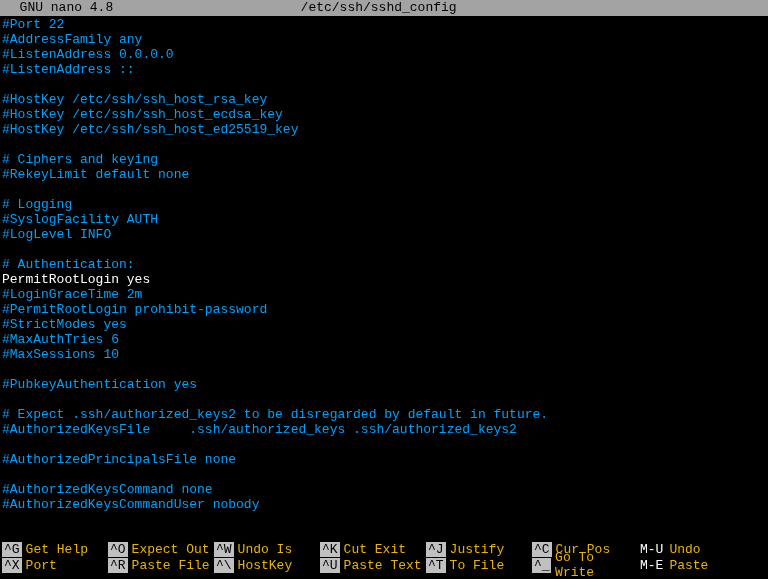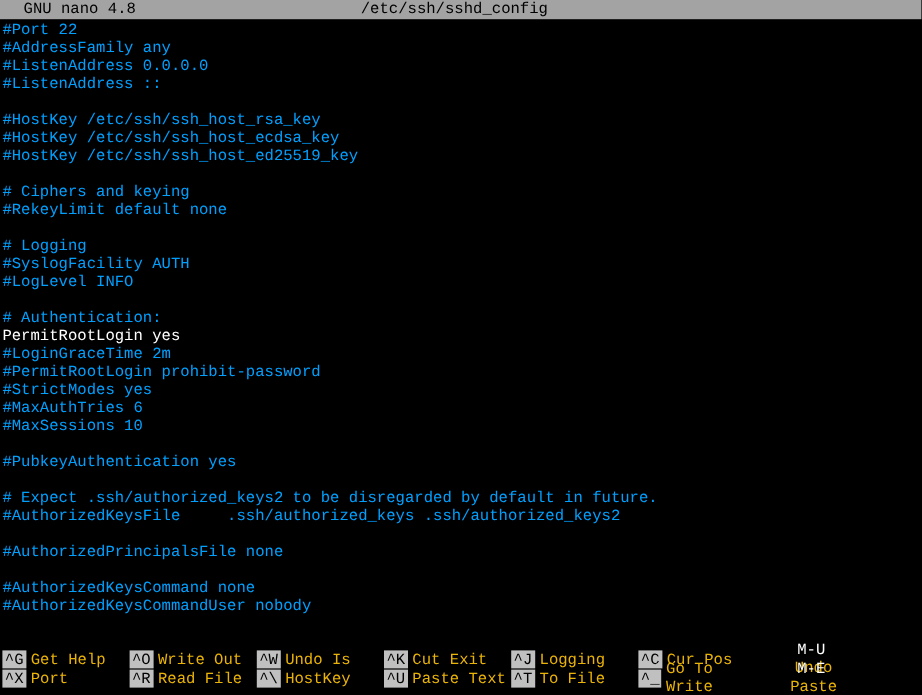--- a/index.html
+++ b/index.html
@@ -65,21 +65,20 @@
       align-items: center;
     }
     .shortcut {
       display: inline-flex;
       align-items: center;
       width: 106px;
       flex: 0 0 auto;
     }
     .shortcut.narrow {
       width: 80px;
-      flex-direction: column;
     }
     .key {
       background: #c0c0c0;
       color: #000;
       padding: 0 2px;
       margin-right: 4px;
       font-weight: normal;
       min-width: 18px;
       text-align: center;
     }
@@ -104,51 +103,51 @@
 <div class="editor" id="editor"><div class="comment">#Port 22</div><div class="comment">#AddressFamily any</div><div class="comment">#ListenAddress 0.0.0.0</div><div class="comment">#ListenAddress ::</div><div class="blank">&nbsp;</div><div class="comment">#HostKey /etc/ssh/ssh_host_rsa_key</div><div class="comment">#HostKey /etc/ssh/ssh_host_ecdsa_key</div><div class="comment">#HostKey /etc/ssh/ssh_host_ed25519_key</div><div class="blank">&nbsp;</div><div class="comment"># Ciphers and keying</div><div class="comment">#RekeyLimit default none</div><div class="blank">&nbsp;</div><div class="comment"># Logging</div><div class="comment">#SyslogFacility AUTH</div><div class="comment">#LogLevel INFO</div><div class="blank">&nbsp;</div><div class="comment"># Authentication:</div><div class="setting">PermitRootLogin yes</div><div class="comment">#LoginGraceTime 2m</div><div class="comment">#PermitRootLogin prohibit-password</div><div class="comment">#StrictModes yes</div><div class="comment">#MaxAuthTries 6</div><div class="comment">#MaxSessions 10</div><div class="blank">&nbsp;</div><div class="comment">#PubkeyAuthentication yes</div><div class="blank">&nbsp;</div><div class="comment"># Expect .ssh/authorized_keys2 to be disregarded by default in future.</div><div class="comment">#AuthorizedKeysFile     .ssh/authorized_keys .ssh/authorized_keys2</div><div class="blank">&nbsp;</div><div class="comment">#AuthorizedPrincipalsFile none</div><div class="blank">&nbsp;</div><div class="comment">#AuthorizedKeysCommand none</div><div class="comment">#AuthorizedKeysCommandUser nobody</div></div>
 
 <div class="bottom-bar">
   <div class="shortcut-row" id="row1">
       <span class="shortcut">
         <span class="key">^G</span>
         <span class="label">Get Help</span>
       </span>
       <span class="shortcut">
         <span class="key">^O</span>
-        <span class="label">Write Out</span>
+        <span class="label">Expect Out</span>
       </span>
       <span class="shortcut">
         <span class="key">^W</span>
         <span class="label">Undo Is</span>
       </span>
       <span class="shortcut">
         <span class="key">^K</span>
         <span class="label">Cut Exit</span>
       </span>
       <span class="shortcut">
         <span class="key">^J</span>
-        <span class="label">Logging</span>
+        <span class="label">Justify</span>
       </span>
       <span class="shortcut">
         <span class="key">^C</span>
         <span class="label">Cur Pos</span>
       </span>
       <span class="shortcut narrow">
         <span class="key-plain">M-U</span>
         <span class="label">Undo</span>
       </span>
     </div>
   <div class="shortcut-row" id="row2">
       <span class="shortcut">
         <span class="key">^X</span>
         <span class="label">Port</span>
       </span>
       <span class="shortcut">
         <span class="key">^R</span>
-        <span class="label">Read File</span>
+        <span class="label">Paste File</span>
       </span>
       <span class="shortcut">
         <span class="key">^\</span>
         <span class="label">HostKey</span>
       </span>
       <span class="shortcut">
         <span class="key">^U</span>
         <span class="label">Paste Text</span>
       </span>
       <span class="shortcut">

